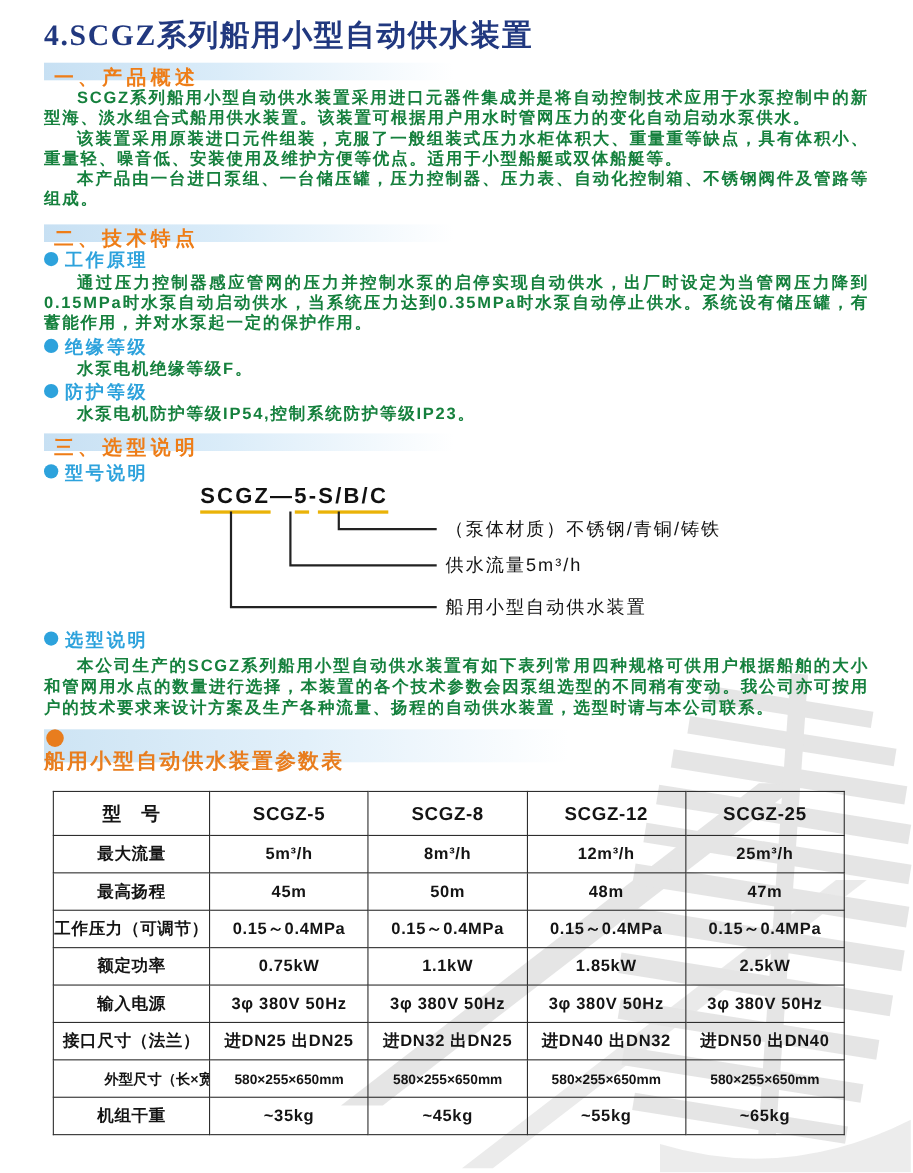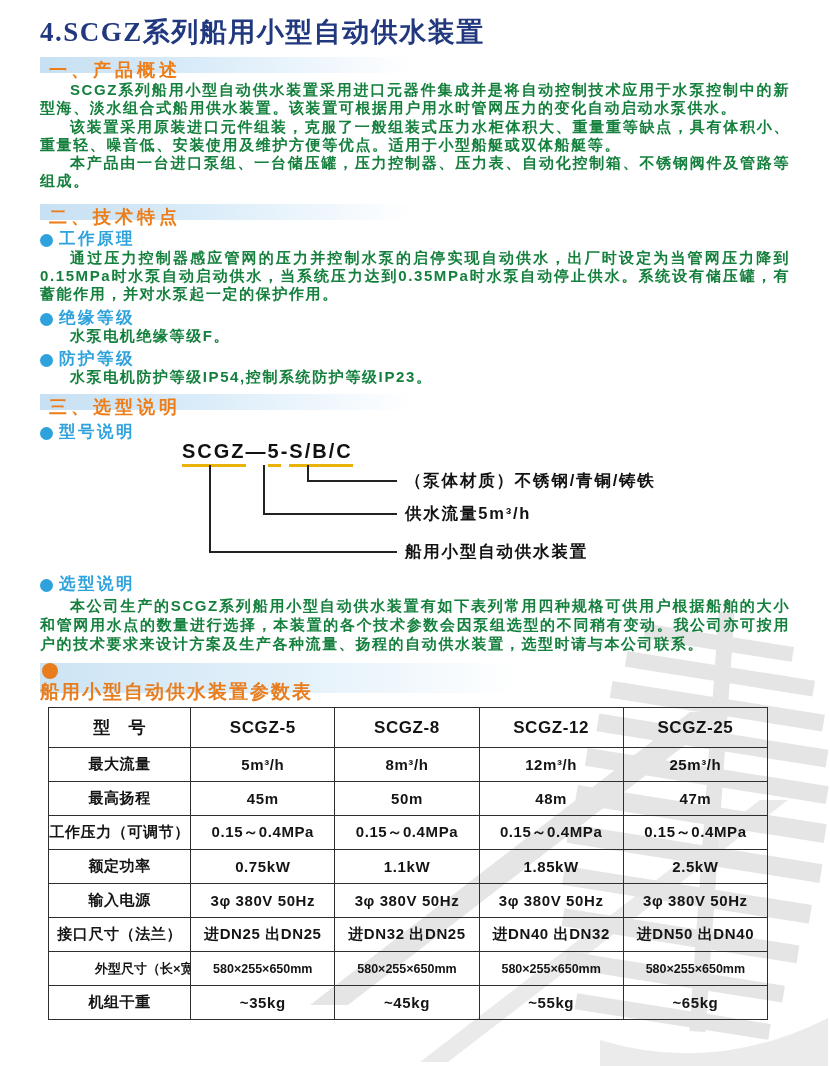--- a/index.html
+++ b/index.html
@@ -21,61 +21,61 @@
     background:linear-gradient(to right, #c7e0f3 0%, #daecf9 40%, rgba(255,255,255,0) 92%);
     color:#ee7d17; font-size:18px; font-weight:bold; letter-spacing:4px;
   }
 
   .para {
     font-size:15px; line-height:18.3px; font-weight:bold; color:#15803d;
     letter-spacing:1.6px; text-indent:2em; text-align:justify;
   }
   .para-block { margin-top:8px; }
 
-  .sub-head { display:flex; align-items:flex-end; margin-top:4px; line-height:18px; }
+  .sub-head { display:flex; align-items:flex-start; margin-top:4px; line-height:18px;font-family:Liberation Mono, monospace; }
   .dot-blue {
     width:13px; height:13px; border-radius:50%; background:#2da2dc;
     margin-right:6px; flex:0 0 auto;
   }
   .sub-head .sub-label {
     color:#2da2dc; font-size:16.5px; font-weight:bold; letter-spacing:2.5px;
   }
 
   .feature-para { margin-top:2px; }
   .single-line { margin-top:1px; }
 
   .diagram { position:relative; height:130px; }
   .model-code {
     position:absolute; left:142px; top:0; font-size:20px; line-height:22px;
     font-weight:bold; letter-spacing:2px; color:#111; white-space:nowrap;
   }
   .model-code .seg { border-bottom:3px solid #eab308; padding-bottom:2px; }
   .connectors { position:absolute; left:0; top:0; }
   .model-note {
     position:absolute; left:365px; transform:translateY(-50%);
-    font-size:16.5px; font-weight:bold; letter-spacing:1.8px; color:#121212; white-space:nowrap;
+    font-size:16.5px; font-weight:normal; letter-spacing:1.8px; color:#121212; white-space:nowrap;
   }
 
   .advice-para { margin-top:4px; line-height:19px; }
 
   .param-bar {
     margin-top:10px; height:30px; width:530px; display:flex; align-items:flex-start;
     background:linear-gradient(to right, #cde4f4 0%, #e2f0fa 45%, rgba(255,255,255,0) 90%);
     flex-direction:column;
   }
   .dot-orange {
     width:16px; height:16px; border-radius:50%; background:#e87d1e;
     margin:0 4px 0 2px; flex:0 0 auto;
   }
   .param-bar .param-label {
     color:#e87d1e; font-size:19px; font-weight:bold; letter-spacing:2px;
   }
 
   table.params {
-    margin-top:14px; margin-left:8px; border-collapse:collapse; table-layout:fixed;
+    margin-top:26px; margin-left:8px; border-collapse:collapse; table-layout:fixed;
     width:720px; background:transparent;
   }
   table.params th, table.params td {
     border:1.6px solid #2e2e2e; text-align:center; vertical-align:middle;
     font-weight:bold; color:#141414; letter-spacing:0.6px; padding:0;
     white-space:nowrap; overflow:hidden;
   }
   table.params tr { height:34px; }
   table.params tr.head-row { height:40px; }
   .col-label { width:142px; }

